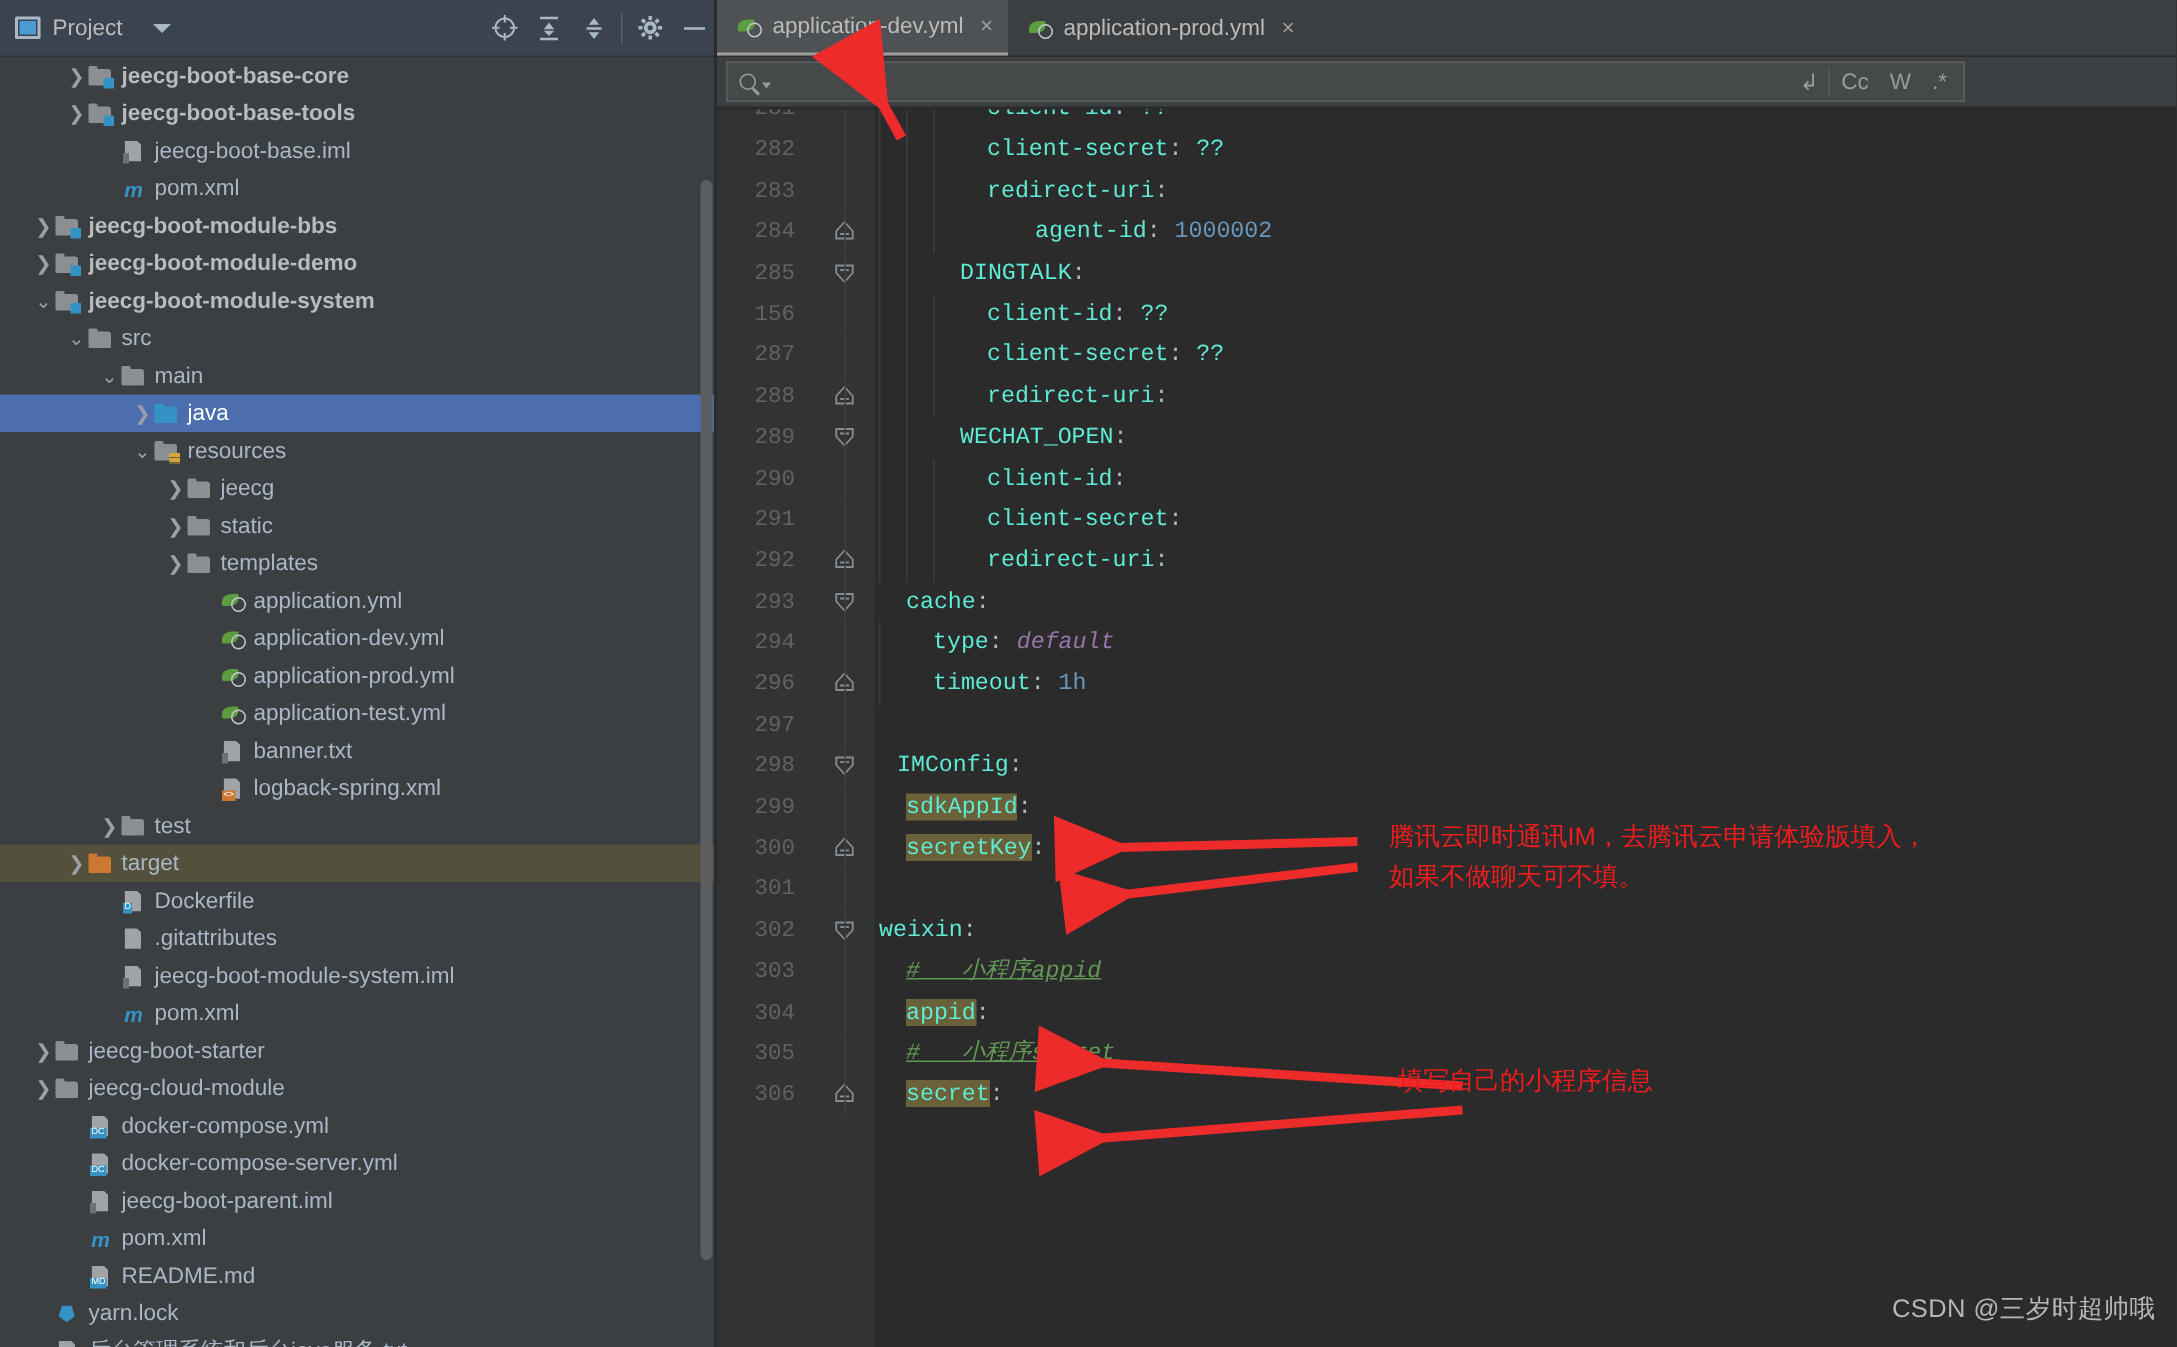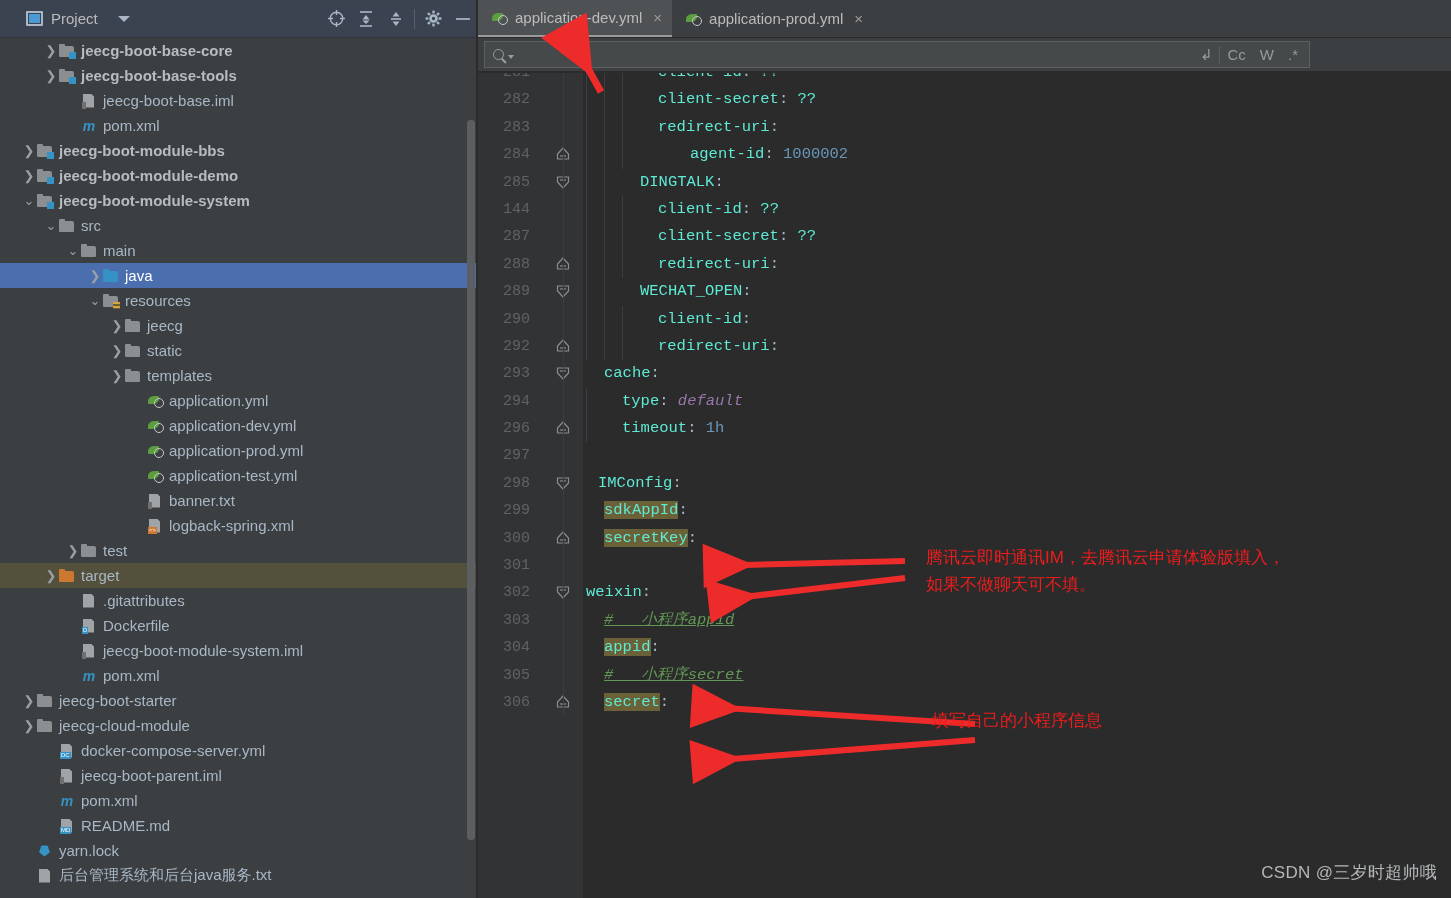--- a/index.html
+++ b/index.html
@@ -15,21 +15,21 @@
   
   #project-panel {
     position:absolute; left:0; top:0; width:478px; height:898px;
     background:#3c3f41;
   }
   #project-header {
     height:38px; background:#3c4350; display:flex; align-items:center;
     border-bottom:1px solid #32353a;
   }
   #project-header .pheader-left {
-    display:flex; align-items:center; padding-left:26px; gap:8px;
+    display:flex; align-items:center; padding-left:10px; gap:8px;
   }
   .win-glyph {
     width:17px; height:15px; border:2px solid #a9b7c6; border-radius:1px;
     position:relative; background:#3c4350;
   }
   .win-glyph::after {
     content:""; position:absolute; left:1px; top:1px; right:1px; bottom:1px;
     background:#4a9bd4;
   }
   #project-title { color:#bbbbbb; font-size:15px; }
@@ -420,35 +420,35 @@
       </div>
       <div class="trow target-hl">
         <span style="flex:0 0 44px"></span>
         <span class="arrow">❯</span>
         <span class="ico ico-folder orange"></span>
         <span class="tlabel">target</span>
       </div>
       <div class="trow">
         <span style="flex:0 0 66px"></span>
         <span class="arrow none"></span>
+        <span class="ico ico-file">
+          <span class="ftag">D</span>
+        </span>
+        <span class="tlabel">Dockerfile</span>
+      </div>
+      <div class="trow">
+        <span style="flex:0 0 66px"></span>
+        <span class="arrow none"></span>
         <span class="ico ico-file"></span>
         <span class="tlabel">.gitattributes</span>
       </div>
       <div class="trow">
         <span style="flex:0 0 66px"></span>
         <span class="arrow none"></span>
         <span class="ico ico-file">
-          <span class="ftag">D</span>
-        </span>
-        <span class="tlabel">Dockerfile</span>
-      </div>
-      <div class="trow">
-        <span style="flex:0 0 66px"></span>
-        <span class="arrow none"></span>
-        <span class="ico ico-file">
           <span class="ftag dark">&nbsp;</span>
         </span>
         <span class="tlabel">jeecg-boot-module-system.iml</span>
       </div>
       <div class="trow">
         <span style="flex:0 0 66px"></span>
         <span class="arrow none"></span>
         <span class="ico ico-m">m</span>
         <span class="tlabel">pom.xml</span>
       </div>
@@ -456,20 +456,28 @@
         <span style="flex:0 0 22px"></span>
         <span class="arrow">❯</span>
         <span class="ico ico-folder"></span>
         <span class="tlabel">jeecg-boot-starter</span>
       </div>
       <div class="trow">
         <span style="flex:0 0 22px"></span>
         <span class="arrow">❯</span>
         <span class="ico ico-folder"></span>
         <span class="tlabel">jeecg-cloud-module</span>
+      </div>
+      <div class="trow">
+        <span style="flex:0 0 44px"></span>
+        <span class="arrow none"></span>
+        <span class="ico ico-file">
+          <span class="ftag">DC</span>
+        </span>
+        <span class="tlabel">docker-compose.yml</span>
       </div>
       <div class="trow">
         <span style="flex:0 0 44px"></span>
         <span class="arrow none"></span>
         <span class="ico ico-file">
           <span class="ftag">DC</span>
         </span>
         <span class="tlabel">docker-compose-server.yml</span>
       </div>
       <div class="trow">
@@ -598,31 +606,32 @@
         <div class="cline"><span class="lnum">282</span><span class="guide" style="left:85px;"></span><span class="guide" style="left:108px;"></span><span class="guide" style="left:126px;"></span><span class="guide" style="left:144px;"></span><span class="ctext" style="left:180px;"><span class="k">client-secret</span><span class="p">: </span><span class="k">??</span></span></div>
         <div class="cline"><span class="lnum">283</span><span class="guide" style="left:85px;"></span><span class="guide" style="left:108px;"></span><span class="guide" style="left:126px;"></span><span class="guide" style="left:144px;"></span><span class="ctext" style="left:180px;"><span class="k">redirect-uri</span><span class="p">:</span></span></div>
         <div class="cline"><span class="lnum">284</span><div class="fold"><svg width="14" height="16" viewBox="0 0 14 16">
               <path d="M7,2 L12.5,8 L12.5,13 L1.5,13 L1.5,8 Z" fill="none" stroke="#8a8d90" stroke-width="1.2"></path>
               <line x1="4" y1="10" x2="10" y2="10" stroke="#8a8d90" stroke-width="1.2"></line>
             </svg></div><span class="guide" style="left:85px;"></span><span class="guide" style="left:108px;"></span><span class="guide" style="left:126px;"></span><span class="guide" style="left:144px;"></span><span class="ctext" style="left:180px;margin-left:32px;"><span class="k">agent-id</span><span class="p">: </span><span class="num">1000002</span></span></div>
         <div class="cline"><span class="lnum">285</span><div class="fold"><svg width="14" height="16" viewBox="0 0 14 16">
               <path d="M7,14 L1.5,8 L1.5,3 L12.5,3 L12.5,8 Z" fill="none" stroke="#8a8d90" stroke-width="1.2"></path>
               <line x1="4" y1="6" x2="10" y2="6" stroke="#8a8d90" stroke-width="1.2"></line>
             </svg></div><span class="guide" style="left:85px;"></span><span class="guide" style="left:108px;"></span><span class="guide" style="left:126px;"></span><span class="ctext" style="left:162px;"><span class="k">DINGTALK</span><span class="p">:</span></span></div>
-        <div class="cline"><span class="lnum">144</span><span class="guide" style="left:85px;"></span><span class="guide" style="left:108px;"></span><span class="guide" style="left:126px;"></span><span class="guide" style="left:144px;"></span><span class="ctext" style="left:180px;"><span class="k">client-id</span><span class="p">: </span><span class="k">??</span></span></div>
+        <div class="cline"><span class="lnum">156</span><span class="guide" style="left:85px;"></span><span class="guide" style="left:108px;"></span><span class="guide" style="left:126px;"></span><span class="guide" style="left:144px;"></span><span class="ctext" style="left:180px;"><span class="k">client-id</span><span class="p">: </span><span class="k">??</span></span></div>
         <div class="cline"><span class="lnum">287</span><span class="guide" style="left:85px;"></span><span class="guide" style="left:108px;"></span><span class="guide" style="left:126px;"></span><span class="guide" style="left:144px;"></span><span class="ctext" style="left:180px;"><span class="k">client-secret</span><span class="p">: </span><span class="k">??</span></span></div>
         <div class="cline"><span class="lnum">288</span><div class="fold"><svg width="14" height="16" viewBox="0 0 14 16">
               <path d="M7,2 L12.5,8 L12.5,13 L1.5,13 L1.5,8 Z" fill="none" stroke="#8a8d90" stroke-width="1.2"></path>
               <line x1="4" y1="10" x2="10" y2="10" stroke="#8a8d90" stroke-width="1.2"></line>
             </svg></div><span class="guide" style="left:85px;"></span><span class="guide" style="left:108px;"></span><span class="guide" style="left:126px;"></span><span class="guide" style="left:144px;"></span><span class="ctext" style="left:180px;"><span class="k">redirect-uri</span><span class="p">:</span></span></div>
         <div class="cline"><span class="lnum">289</span><div class="fold"><svg width="14" height="16" viewBox="0 0 14 16">
               <path d="M7,14 L1.5,8 L1.5,3 L12.5,3 L12.5,8 Z" fill="none" stroke="#8a8d90" stroke-width="1.2"></path>
               <line x1="4" y1="6" x2="10" y2="6" stroke="#8a8d90" stroke-width="1.2"></line>
             </svg></div><span class="guide" style="left:85px;"></span><span class="guide" style="left:108px;"></span><span class="guide" style="left:126px;"></span><span class="ctext" style="left:162px;"><span class="k">WECHAT_OPEN</span><span class="p">:</span></span></div>
         <div class="cline"><span class="lnum">290</span><span class="guide" style="left:85px;"></span><span class="guide" style="left:108px;"></span><span class="guide" style="left:126px;"></span><span class="guide" style="left:144px;"></span><span class="ctext" style="left:180px;"><span class="k">client-id</span><span class="p">:</span></span></div>
+        <div class="cline"><span class="lnum">291</span><span class="guide" style="left:85px;"></span><span class="guide" style="left:108px;"></span><span class="guide" style="left:126px;"></span><span class="guide" style="left:144px;"></span><span class="ctext" style="left:180px;"><span class="k">client-secret</span><span class="p">:</span></span></div>
         <div class="cline"><span class="lnum">292</span><div class="fold"><svg width="14" height="16" viewBox="0 0 14 16">
               <path d="M7,2 L12.5,8 L12.5,13 L1.5,13 L1.5,8 Z" fill="none" stroke="#8a8d90" stroke-width="1.2"></path>
               <line x1="4" y1="10" x2="10" y2="10" stroke="#8a8d90" stroke-width="1.2"></line>
             </svg></div><span class="guide" style="left:85px;"></span><span class="guide" style="left:108px;"></span><span class="guide" style="left:126px;"></span><span class="guide" style="left:144px;"></span><span class="ctext" style="left:180px;"><span class="k">redirect-uri</span><span class="p">:</span></span></div>
         <div class="cline"><span class="lnum">293</span><div class="fold"><svg width="14" height="16" viewBox="0 0 14 16">
               <path d="M7,14 L1.5,8 L1.5,3 L12.5,3 L12.5,8 Z" fill="none" stroke="#8a8d90" stroke-width="1.2"></path>
               <line x1="4" y1="6" x2="10" y2="6" stroke="#8a8d90" stroke-width="1.2"></line>
             </svg></div><span class="guide" style="left:85px;"></span><span class="ctext" style="left:126px;"><span class="k">cache</span><span class="p">:</span></span></div>
         <div class="cline"><span class="lnum">294</span><span class="guide" style="left:85px;"></span><span class="guide" style="left:108px;"></span><span class="ctext" style="left:144px;"><span class="k">type</span><span class="p">: </span><span class="ital">default</span></span></div>
         <div class="cline"><span class="lnum">296</span><div class="fold"><svg width="14" height="16" viewBox="0 0 14 16">

